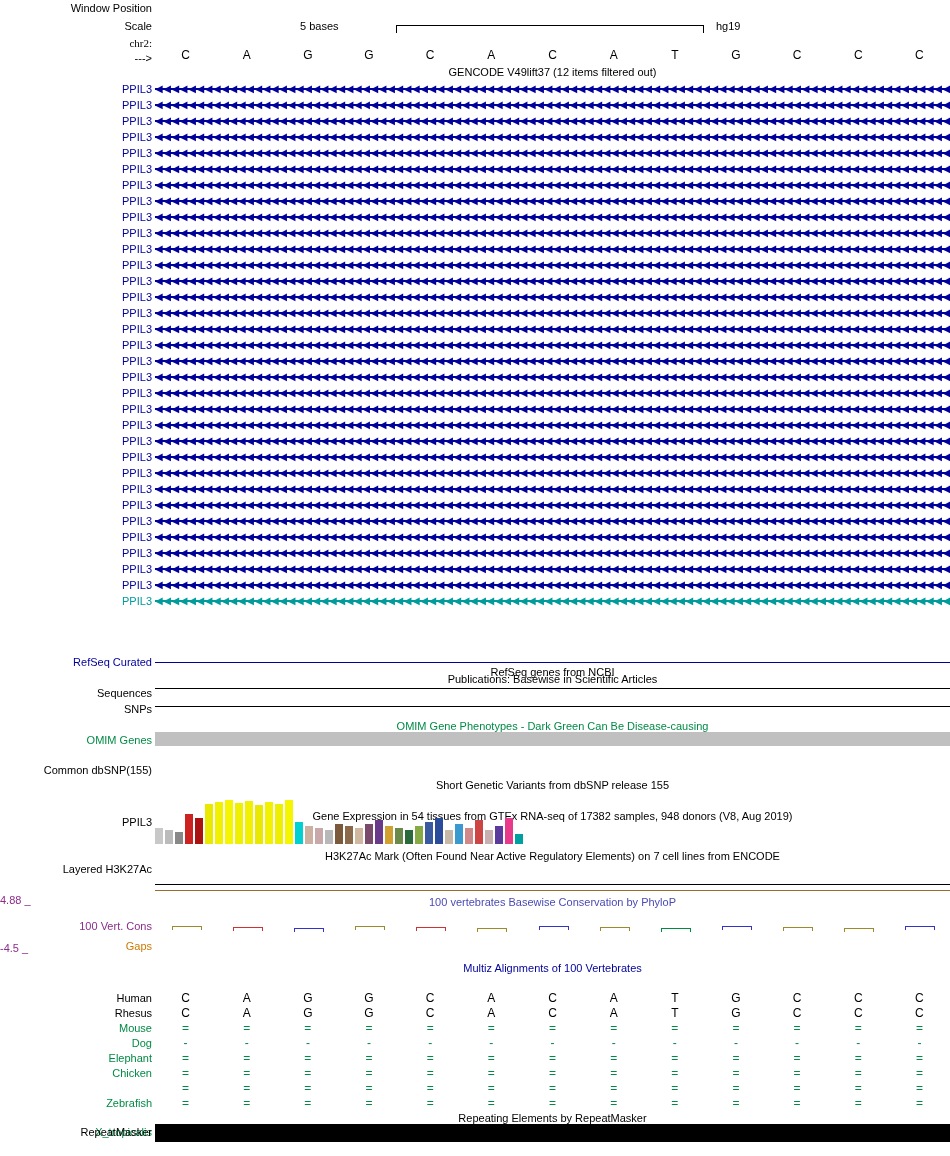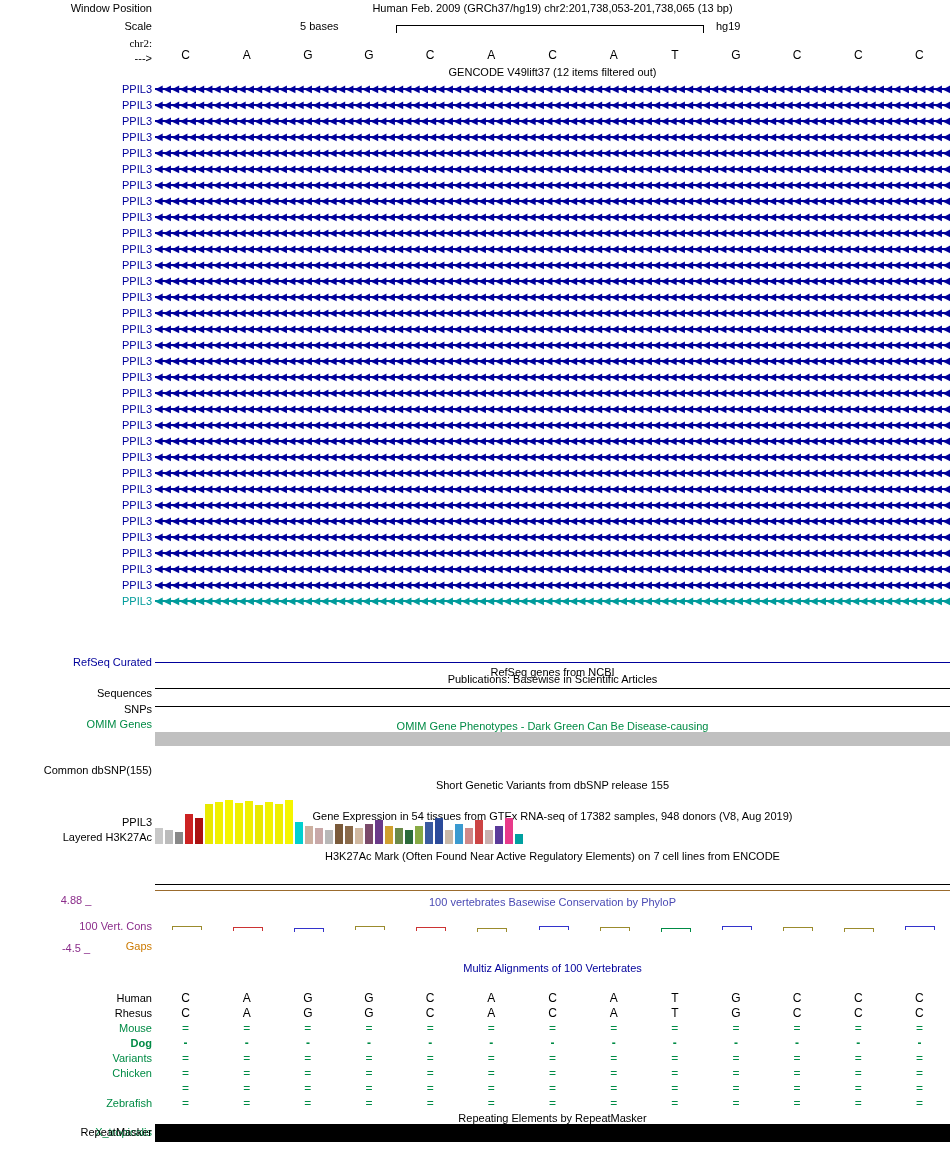--- a/index.html
+++ b/index.html
@@ -96,21 +96,21 @@
   #omim-label { color: #008b45; }
   #common-snp-label { color: #000; }
   #vertcons-label { color: #8b2d8b; }
   .gtex-bars { position: absolute; left: 155px; height: 44px; }
   .gtex-bar { position: absolute; bottom: 0; width: 8px; }
   .cons-plot { position: absolute; left: 155px; width: 795px; height: 42px; }
   .cons-axis {
     position: absolute; left: 155px; width: 795px; height: 1px; background: #9b6b2d;
   }
   .cons-tick {
-    position: absolute; width: 152px; text-align: center; font-size: 11px; color: #8b2d8b;
+    position: absolute; width: 152px; text-align: left; font-size: 11px; color: #8b2d8b;
   }
   .multiz-row { position: absolute; left: 0; width: 950px; height: 15px; }
   .multiz-row .mname {
     position: absolute; left: 0; width: 152px; text-align: right;
     font-size: 11px; line-height: 14px;
   }
   .multiz-cell {
     position: absolute; top: 0; width: 20px; margin-left: -10px;
     text-align: center; font-size: 12px; line-height: 14px;
   }
@@ -118,21 +118,20 @@
     position: absolute; left: 155px; width: 795px; height: 18px; background: #000;
   }
 </style>
 </head>
 <body>
 
 <div class="browser">
 
   <div id="header-block">
     <div class="lbl" id="window-position-label">Window Position</div>
-    <div id="window-position-value">Human Feb. 2009 (GRCh37/hg19)    chr2:201,738,053-201,738,065 (13 bp)</div>
 
     <div class="lbl" id="scale-label">Scale</div>
     <div id="scale-text">5 bases</div>
     <div id="scale-bar"></div>
     <div id="assembly-name">hg19</div>
 
     <div class="lbl" id="chrom-label">chr2:</div>
 
     <div class="lbl" id="arrow-label">---&gt;</div>
     <div id="base-row">
@@ -332,21 +331,21 @@
   <div>
     <div class="center-title" style="top:673px">Publications: Basewise in Scientific Articles</div>
     <div class="lbl" style="top:687px">Sequences</div>
     <div class="lbl" style="top:703px">SNPs</div>
     <div class="hline" style="top:688px; background:#000"></div>
     <div class="hline" style="top:706px; background:#000"></div>
   </div>
 
   <div>
     <div class="center-title" style="top:720px; color:#008b45">OMIM Gene Phenotypes - Dark Green Can Be Disease-causing</div>
-    <div class="lbl" style="top:718px" id="omim-label">OMIM Genes</div>
+    <div class="lbl" style="top:734px" id="omim-label">OMIM Genes</div>
     <div class="hline" style="top:732px; height:14px; background:#c0c0c0"></div>
   </div>
 
   <div>
     <div class="center-title" style="top:779px">Short Genetic Variants from dbSNP release 155</div>
     <div class="lbl" style="top:764px" id="common-snp-label">Common dbSNP(155)</div>
   </div>
 
   <div>
     <div class="center-title" style="top:810px">Gene Expression in 54 tissues from GTEx RNA-seq of 17382 samples, 948 donors (V8, Aug 2019)</div>
@@ -387,21 +386,21 @@
         <div class="gtex-bar" style="left: 320px; height: 24px; background: rgb(204, 68, 68);"></div>
         <div class="gtex-bar" style="left: 330px; height: 14px; background: rgb(200, 176, 176);"></div>
         <div class="gtex-bar" style="left: 340px; height: 18px; background: rgb(90, 58, 154);"></div>
         <div class="gtex-bar" style="left: 350px; height: 26px; background: rgb(232, 58, 138);"></div>
         <div class="gtex-bar" style="left: 360px; height: 10px; background: rgb(0, 160, 160);"></div>
       </div>
   </div>
 
   <div>
     <div class="center-title" style="top:850px">H3K27Ac Mark (Often Found Near Active Regulatory Elements) on 7 cell lines from ENCODE</div>
-    <div class="lbl" style="top:831px">Layered H3K27Ac</div>
+    <div class="lbl" style="top:863px">Layered H3K27Ac</div>
     <div class="hline" style="top:884px; background:#000"></div>
   </div>
 
   <div>
     <div class="center-title" style="top:896px; color:#4a4ab4">100 vertebrates Basewise Conservation by PhyloP</div>
     <div class="cons-tick" style="top:894px">4.88 _</div>
     <div class="cons-tick" style="top:942px">-4.5 _</div>
     <div class="lbl" style="top:920px" id="vertcons-label">100 Vert. Cons</div>
     <div class="cons-axis" style="top:890px"></div>
     <div class="cons-plot" id="cons-plot" style="top:912px">
@@ -466,38 +465,38 @@
           <div class="multiz-cell" style="left: 430.192px; color: rgb(0, 139, 69);">=</div>
           <div class="multiz-cell" style="left: 491.346px; color: rgb(0, 139, 69);">=</div>
           <div class="multiz-cell" style="left: 552.5px; color: rgb(0, 139, 69);">=</div>
           <div class="multiz-cell" style="left: 613.654px; color: rgb(0, 139, 69);">=</div>
           <div class="multiz-cell" style="left: 674.808px; color: rgb(0, 139, 69);">=</div>
           <div class="multiz-cell" style="left: 735.962px; color: rgb(0, 139, 69);">=</div>
           <div class="multiz-cell" style="left: 797.115px; color: rgb(0, 139, 69);">=</div>
           <div class="multiz-cell" style="left: 858.269px; color: rgb(0, 139, 69);">=</div>
           <div class="multiz-cell" style="left: 919.423px; color: rgb(0, 139, 69);">=</div>
         </div>
-        <div class="multiz-row" style="top: 1036px; font-weight: bold;">
+        <div class="multiz-row" style="top: 1036px;">
           <div class="mname" style="color: rgb(0, 139, 69);">Dog</div>
           <div class="multiz-cell" style="left: 185.577px; color: rgb(0, 139, 69);">-</div>
           <div class="multiz-cell" style="left: 246.731px; color: rgb(0, 139, 69);">-</div>
           <div class="multiz-cell" style="left: 307.885px; color: rgb(0, 139, 69);">-</div>
           <div class="multiz-cell" style="left: 369.038px; color: rgb(0, 139, 69);">-</div>
           <div class="multiz-cell" style="left: 430.192px; color: rgb(0, 139, 69);">-</div>
           <div class="multiz-cell" style="left: 491.346px; color: rgb(0, 139, 69);">-</div>
           <div class="multiz-cell" style="left: 552.5px; color: rgb(0, 139, 69);">-</div>
           <div class="multiz-cell" style="left: 613.654px; color: rgb(0, 139, 69);">-</div>
           <div class="multiz-cell" style="left: 674.808px; color: rgb(0, 139, 69);">-</div>
           <div class="multiz-cell" style="left: 735.962px; color: rgb(0, 139, 69);">-</div>
           <div class="multiz-cell" style="left: 797.115px; color: rgb(0, 139, 69);">-</div>
           <div class="multiz-cell" style="left: 858.269px; color: rgb(0, 139, 69);">-</div>
           <div class="multiz-cell" style="left: 919.423px; color: rgb(0, 139, 69);">-</div>
         </div>
         <div class="multiz-row" style="top: 1051px;">
-          <div class="mname" style="color: rgb(0, 139, 69);">Variants</div>
+          <div class="mname" style="color: rgb(0, 139, 69);">Elephant</div>
           <div class="multiz-cell" style="left: 185.577px; color: rgb(0, 139, 69);">=</div>
           <div class="multiz-cell" style="left: 246.731px; color: rgb(0, 139, 69);">=</div>
           <div class="multiz-cell" style="left: 307.885px; color: rgb(0, 139, 69);">=</div>
           <div class="multiz-cell" style="left: 369.038px; color: rgb(0, 139, 69);">=</div>
           <div class="multiz-cell" style="left: 430.192px; color: rgb(0, 139, 69);">=</div>
           <div class="multiz-cell" style="left: 491.346px; color: rgb(0, 139, 69);">=</div>
           <div class="multiz-cell" style="left: 552.5px; color: rgb(0, 139, 69);">=</div>
           <div class="multiz-cell" style="left: 613.654px; color: rgb(0, 139, 69);">=</div>
           <div class="multiz-cell" style="left: 674.808px; color: rgb(0, 139, 69);">=</div>
           <div class="multiz-cell" style="left: 735.962px; color: rgb(0, 139, 69);">=</div>

